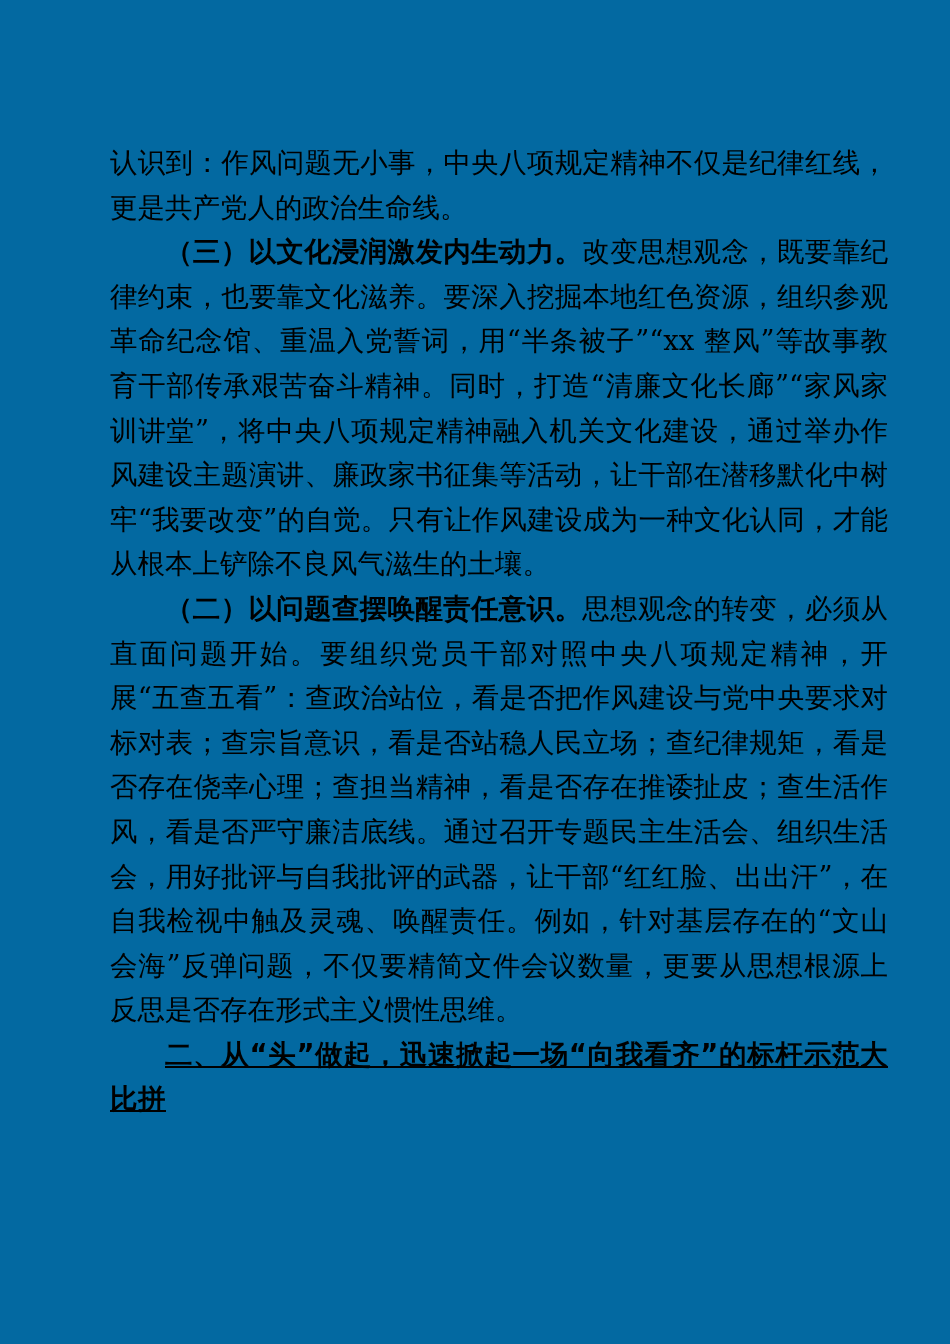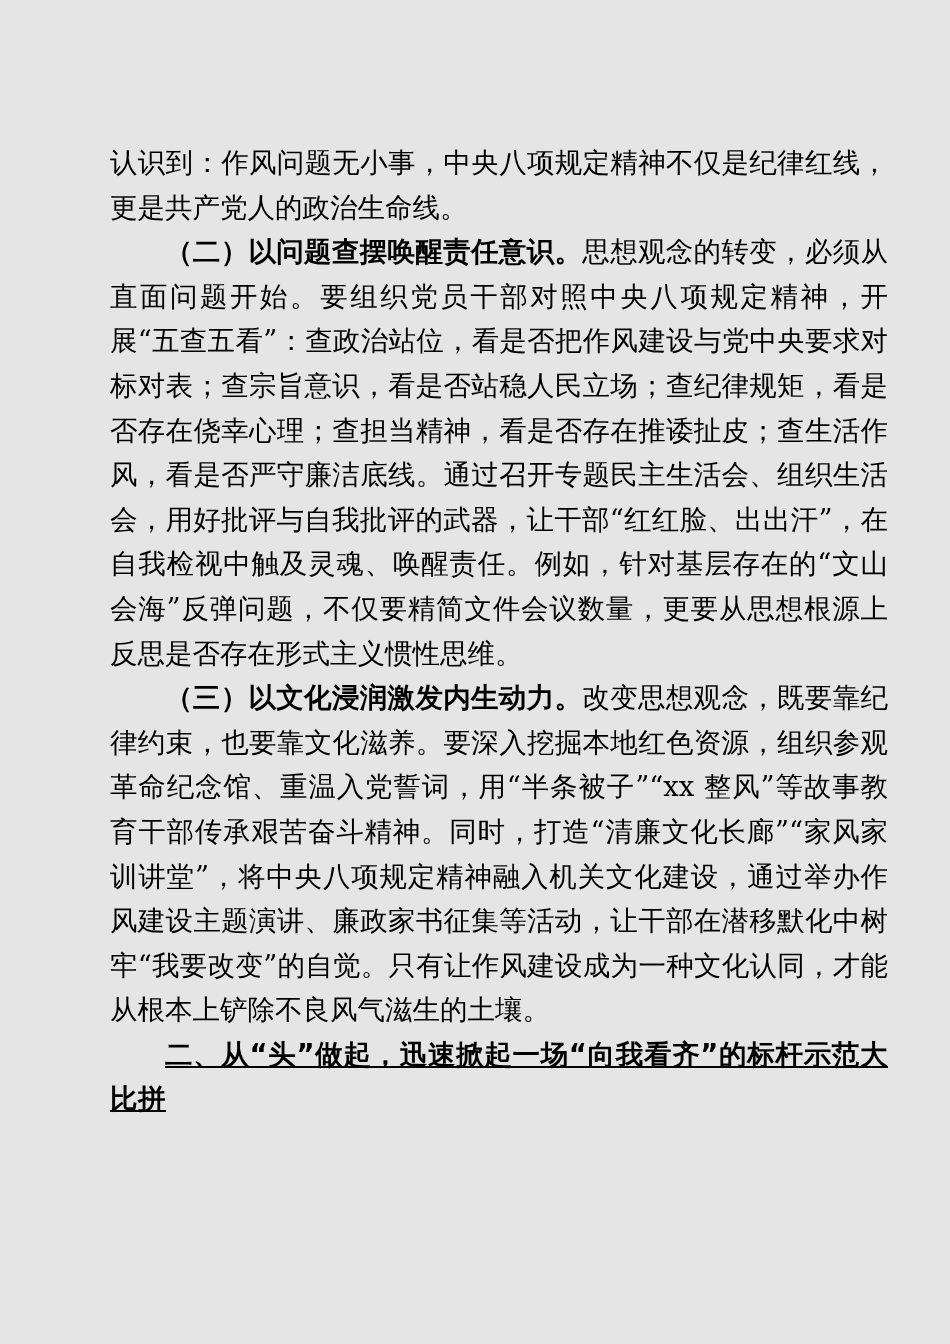--- a/index.html
+++ b/index.html
@@ -4,21 +4,21 @@
 <style>
   html, body {
     margin: 0;
     padding: 0;
     background: #ffffff;
   }
   .page {
     position: relative;
     width: 950px;
     height: 1344px;
-    background: #e5e5e5;
+    background: #0369a1;
     box-sizing: border-box;
     overflow: hidden;
   }
   .doc-body {
     position: absolute;
     left: 110px;
     top: 140px;
     width: 778px;
     color: #000000;
     font-family: "DejaVu Serif", serif;
@@ -46,20 +46,20 @@
   }
 </style>
 </head>
 <body>
 
 <div class="page">
   <div class="doc-body">
 
     <p>认识到：作风问题无小事，中央八项规定精神不仅是纪律红线，更是共产党人的政治生命线。</p>
 
+    <p class="para-indent"><span class="para-lead">（三）以文化浸润激发内生动力。</span><span>改变思想观念，既要靠纪律约束，也要靠文化滋养。要深入挖掘本地红色资源，组织参观革命纪念馆、重温入党誓词，用“半条被子”“xx 整风”等故事教育干部传承艰苦奋斗精神。同时，打造“清廉文化长廊”“家风家训讲堂”，将中央八项规定精神融入机关文化建设，通过举办作风建设主题演讲、廉政家书征集等活动，让干部在潜移默化中树牢“我要改变”的自觉。只有让作风建设成为一种文化认同，才能从根本上铲除不良风气滋生的土壤。</span></p>
+
     <p class="para-indent"><span class="para-lead">（二）以问题查摆唤醒责任意识。</span><span>思想观念的转变，必须从直面问题开始。要组织党员干部对照中央八项规定精神，开展“五查五看”：查政治站位，看是否把作风建设与党中央要求对标对表；查宗旨意识，看是否站稳人民立场；查纪律规矩，看是否存在侥幸心理；查担当精神，看是否存在推诿扯皮；查生活作风，看是否严守廉洁底线。通过召开专题民主生活会、组织生活会，用好批评与自我批评的武器，让干部“红红脸、出出汗”，在自我检视中触及灵魂、唤醒责任。例如，针对基层存在的“文山会海”反弹问题，不仅要精简文件会议数量，更要从思想根源上反思是否存在形式主义惯性思维。</span></p>
-
-    <p class="para-indent"><span class="para-lead">（三）以文化浸润激发内生动力。</span><span>改变思想观念，既要靠纪律约束，也要靠文化滋养。要深入挖掘本地红色资源，组织参观革命纪念馆、重温入党誓词，用“半条被子”“xx 整风”等故事教育干部传承艰苦奋斗精神。同时，打造“清廉文化长廊”“家风家训讲堂”，将中央八项规定精神融入机关文化建设，通过举办作风建设主题演讲、廉政家书征集等活动，让干部在潜移默化中树牢“我要改变”的自觉。只有让作风建设成为一种文化认同，才能从根本上铲除不良风气滋生的土壤。</span></p>
 
     <p class="para-indent section-heading">二、从“头”做起，迅速掀起一场“向我看齐”的标杆示范大比拼</p>
 
   </div>
 </div>
 
 </body></html>

